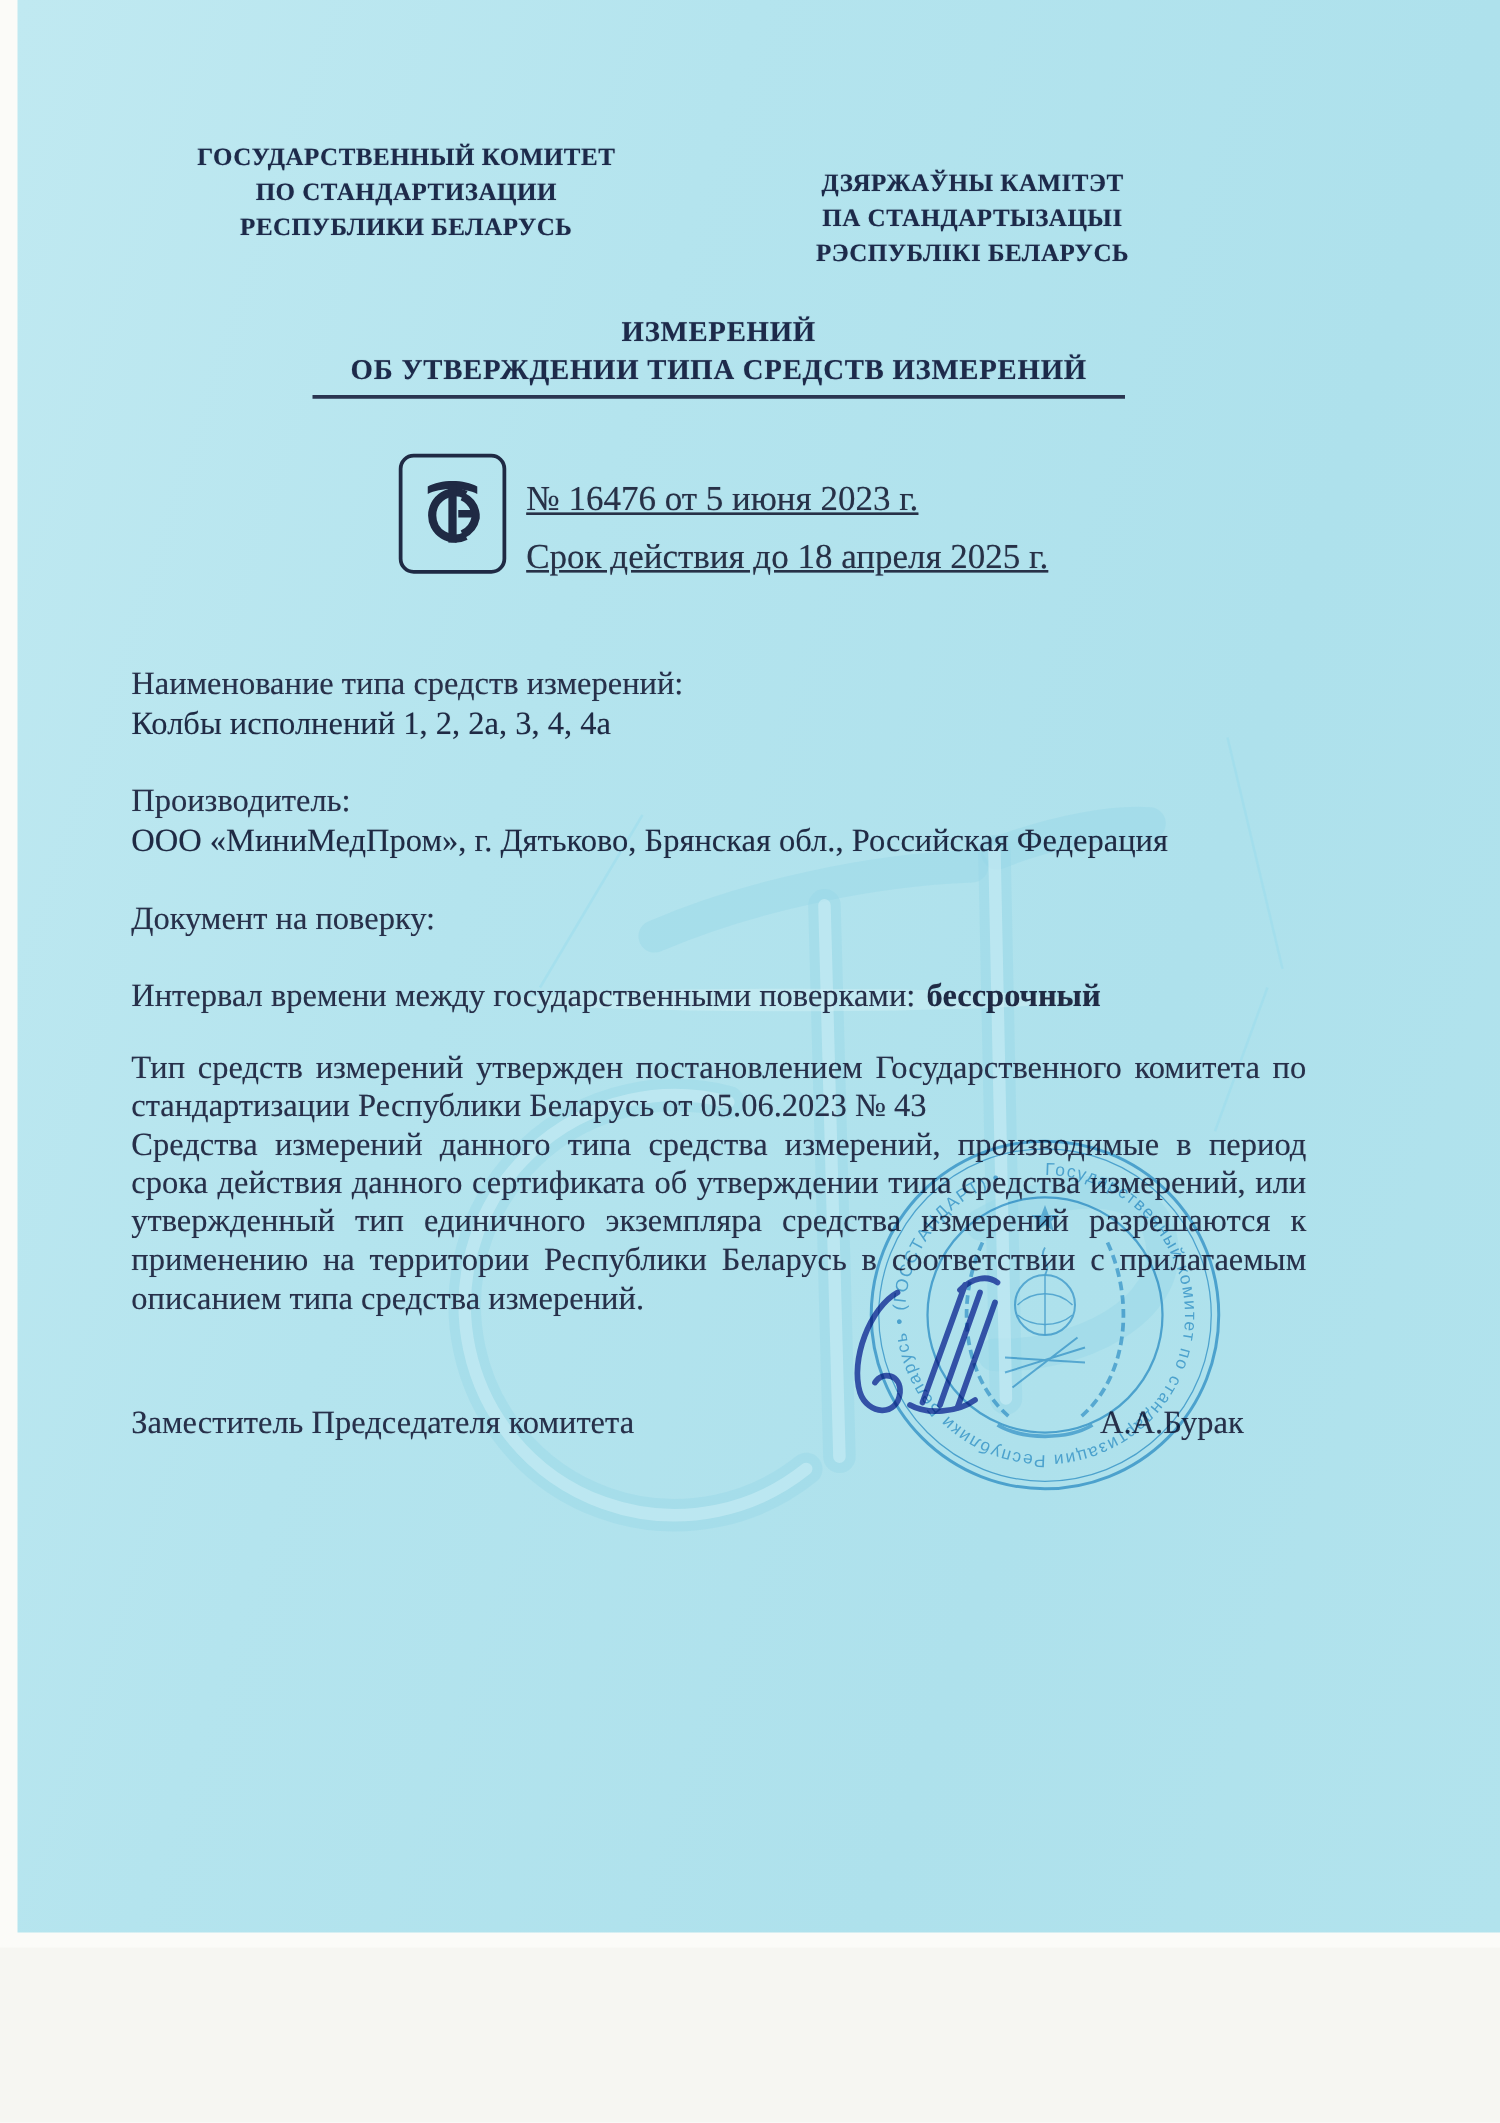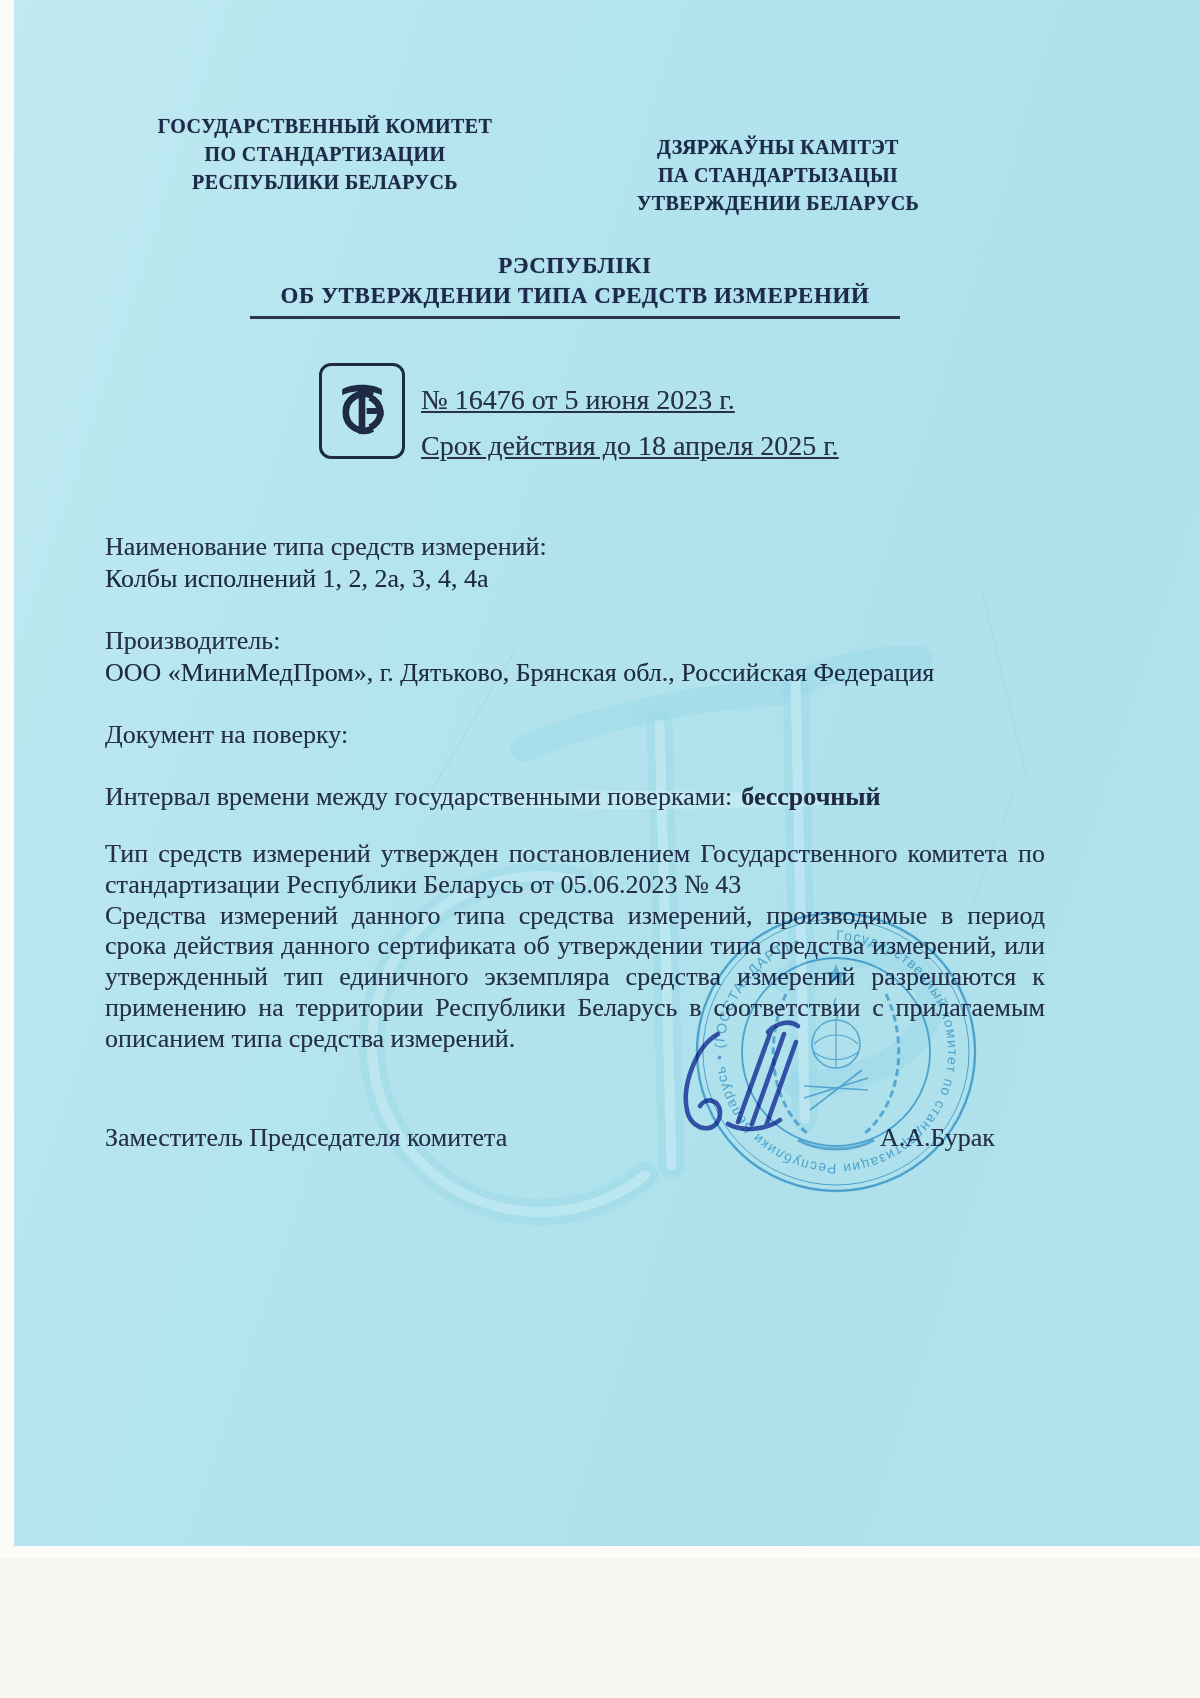--- a/index.html
+++ b/index.html
@@ -105,26 +105,26 @@
 
       <div class="hdr">
         <div class="hdr-col left">
           <div>ГОСУДАРСТВЕННЫЙ КОМИТЕТ</div>
           <div>ПО СТАНДАРТИЗАЦИИ</div>
           <div>РЕСПУБЛИКИ БЕЛАРУСЬ</div>
         </div>
         <div class="hdr-col right">
           <div>ДЗЯРЖАЎНЫ КАМІТЭТ</div>
           <div>ПА СТАНДАРТЫЗАЦЫІ</div>
-          <div>УТВЕРЖДЕНИИ БЕЛАРУСЬ</div>
+          <div>РЭСПУБЛІКІ БЕЛАРУСЬ</div>
         </div>
       </div>
 
       <div class="title">
-        <div>РЭСПУБЛІКІ</div>
+        <div>ИЗМЕРЕНИЙ</div>
         <div>ОБ УТВЕРЖДЕНИИ ТИПА СРЕДСТВ ИЗМЕРЕНИЙ</div>
       </div>
       <div class="title-rule"></div>
 
       <div class="logo-row">
         <div class="logo-box">
           <svg width="66" height="76" viewBox="0 0 100 110">
             <g fill="none" stroke="#1f2a44" stroke-width="10">
               <path d="M66,32 A28,28 0 1 0 66,82"></path>
               <path d="M62,34 A28,28 0 0 1 78,56 L78,60 A28,28 0 0 1 62,80"></path>

